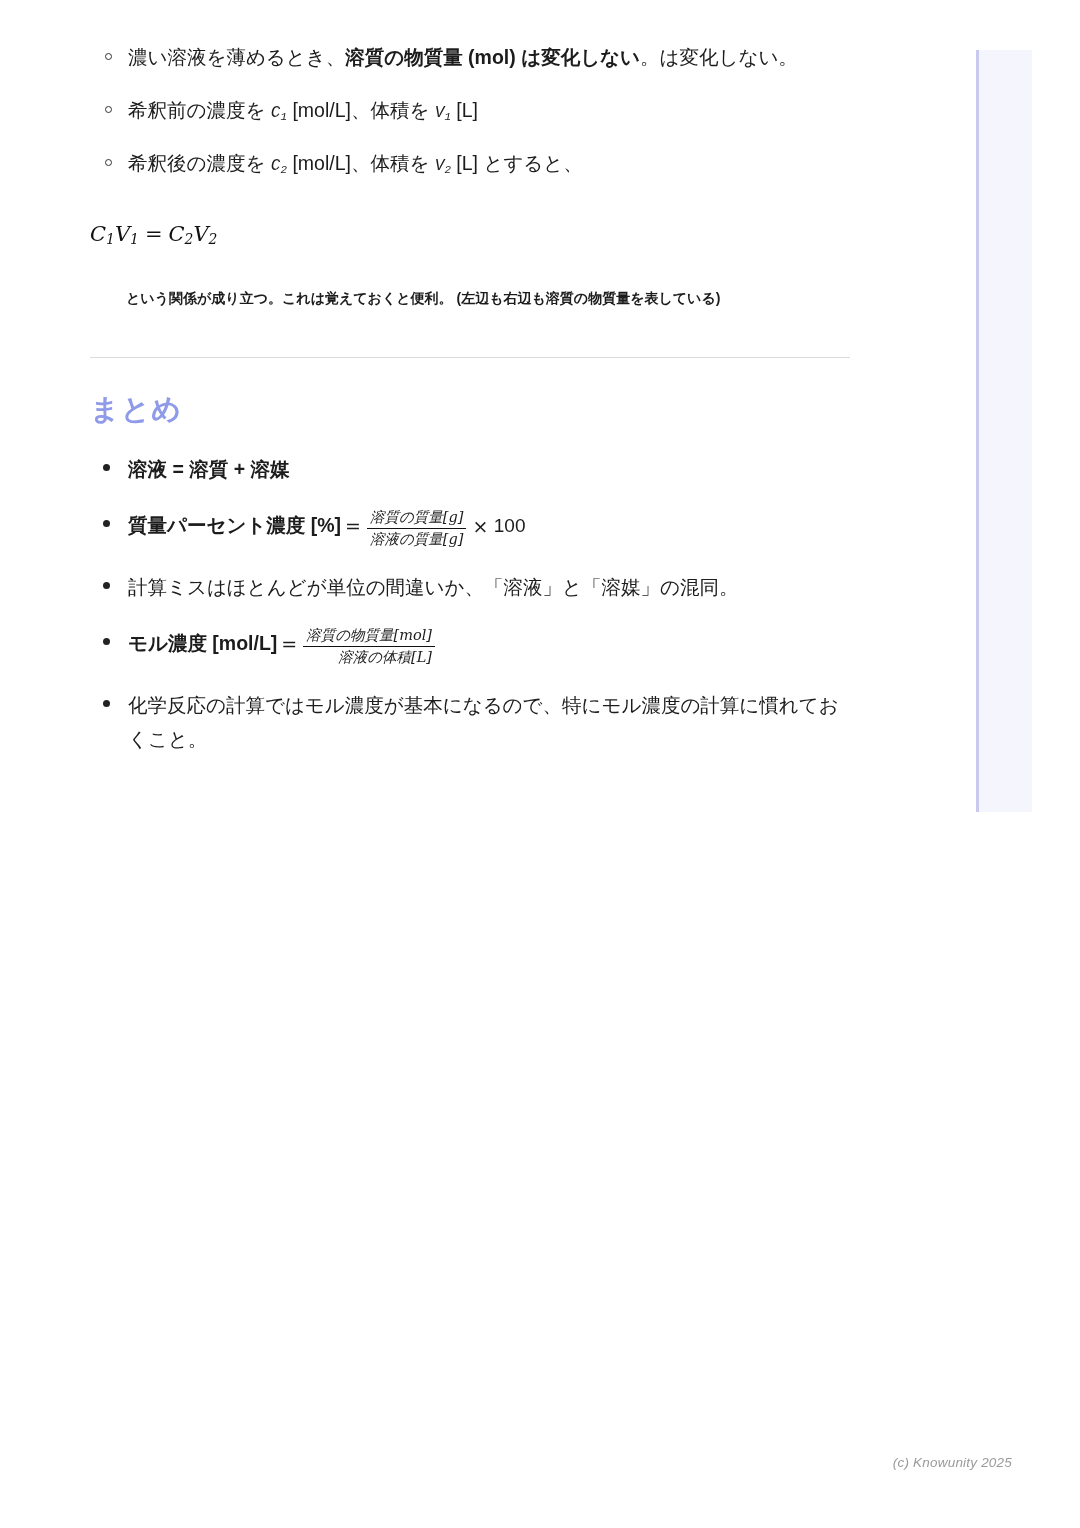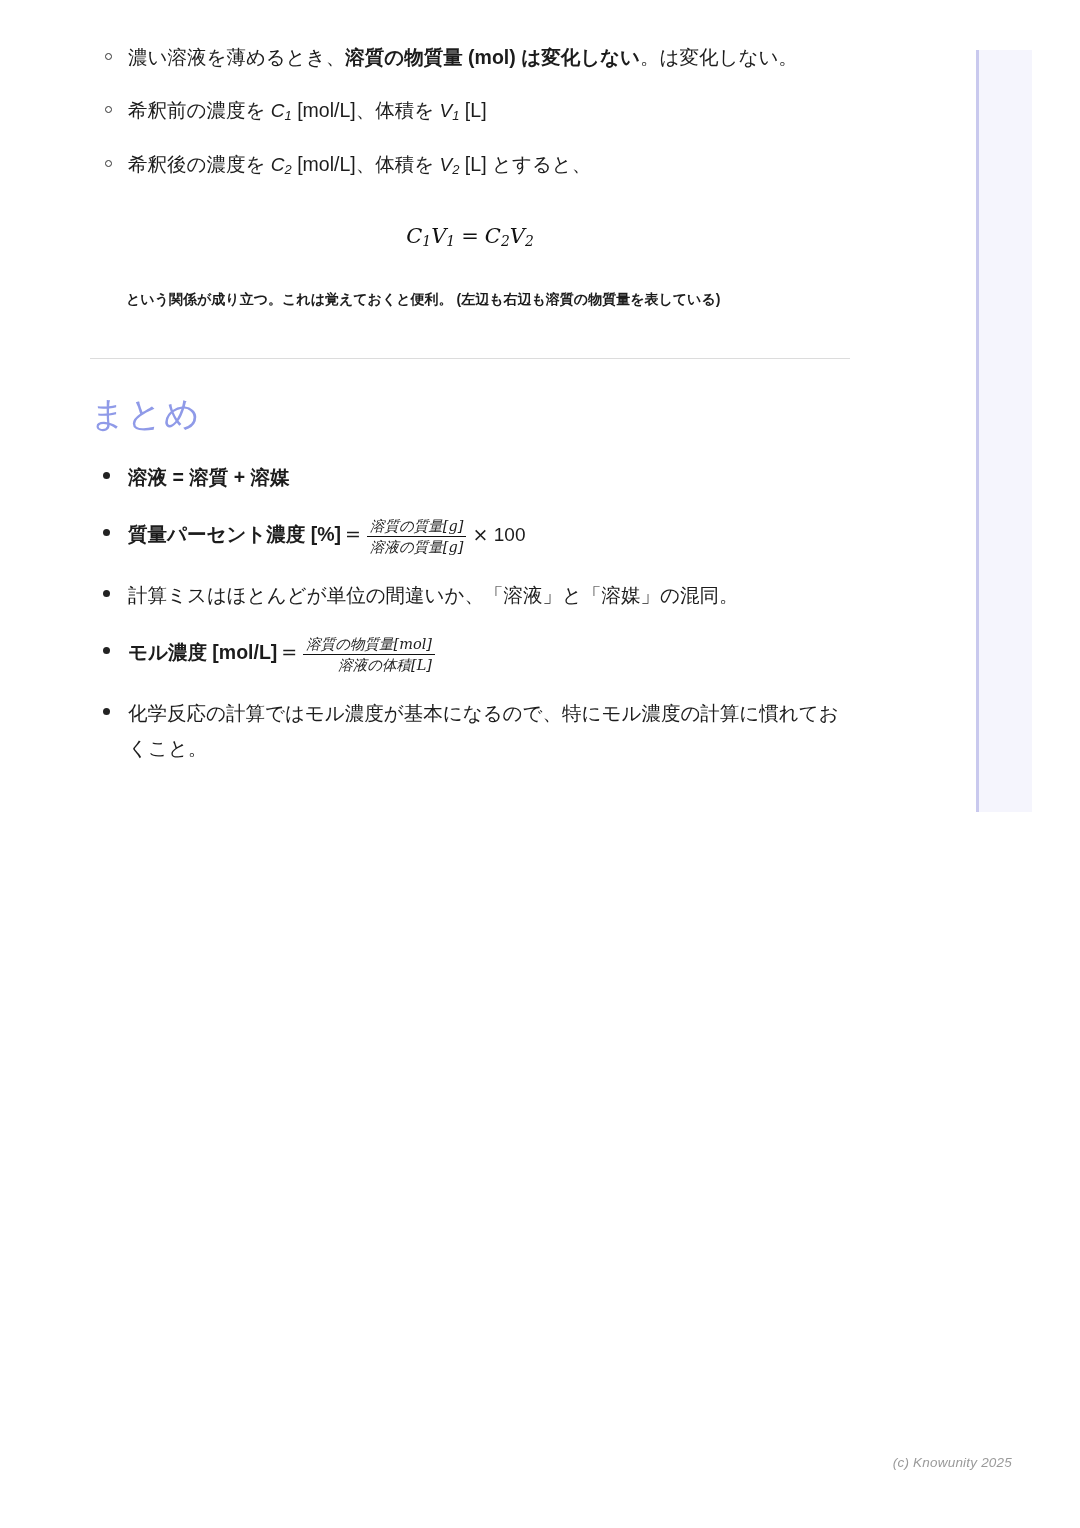--- a/index.html
+++ b/index.html
@@ -71,34 +71,34 @@
     height: 7px;
     border: 1.4px solid #333;
     border-radius: 50%;
     box-sizing: border-box;
   }
 
   b, strong { font-weight: 700; }
 
   
   .mi {
-    font-family: Liberation Sans, sans-serif;
-    font-style: italic;
-    font-size: 19px;
+    font-family: Liberation Mono, monospace;
+    font-style: italic;
+    font-size: 16px;
     text-align: right;
   }
   .mi sub {
     font-style: italic;
     font-size: 0.68em;
     vertical-align: -0.25em;
   }
 
   
   .display-eq {
-    text-align: center;
+    text-align: left;
     margin: 42px 0 38px 0;
     font-family: "DejaVu Serif", "Liberation Serif", serif;
     font-size: 21px;
     font-style: italic;
     color: #111;
   }
   .display-eq sub {
     font-size: 0.66em;
     vertical-align: -0.25em;
   }
@@ -116,22 +116,22 @@
     font-weight: bold;
   }
 
   hr.divider {
     border: none;
     border-top: 1px solid #dcdcdc;
     margin: 46px 0 0 0;
   }
 
   h2.section-title {
-    font-size: 35px;
-    font-weight: 400;
+    font-size: 29px;
+    font-weight: 700;
     color: #8f9ae8;
     margin: 32px 0 22px 0;
     letter-spacing: 1px;
   }
 
   
   ul.main-list {
     list-style: none;
     margin: 0;
     padding: 0;

